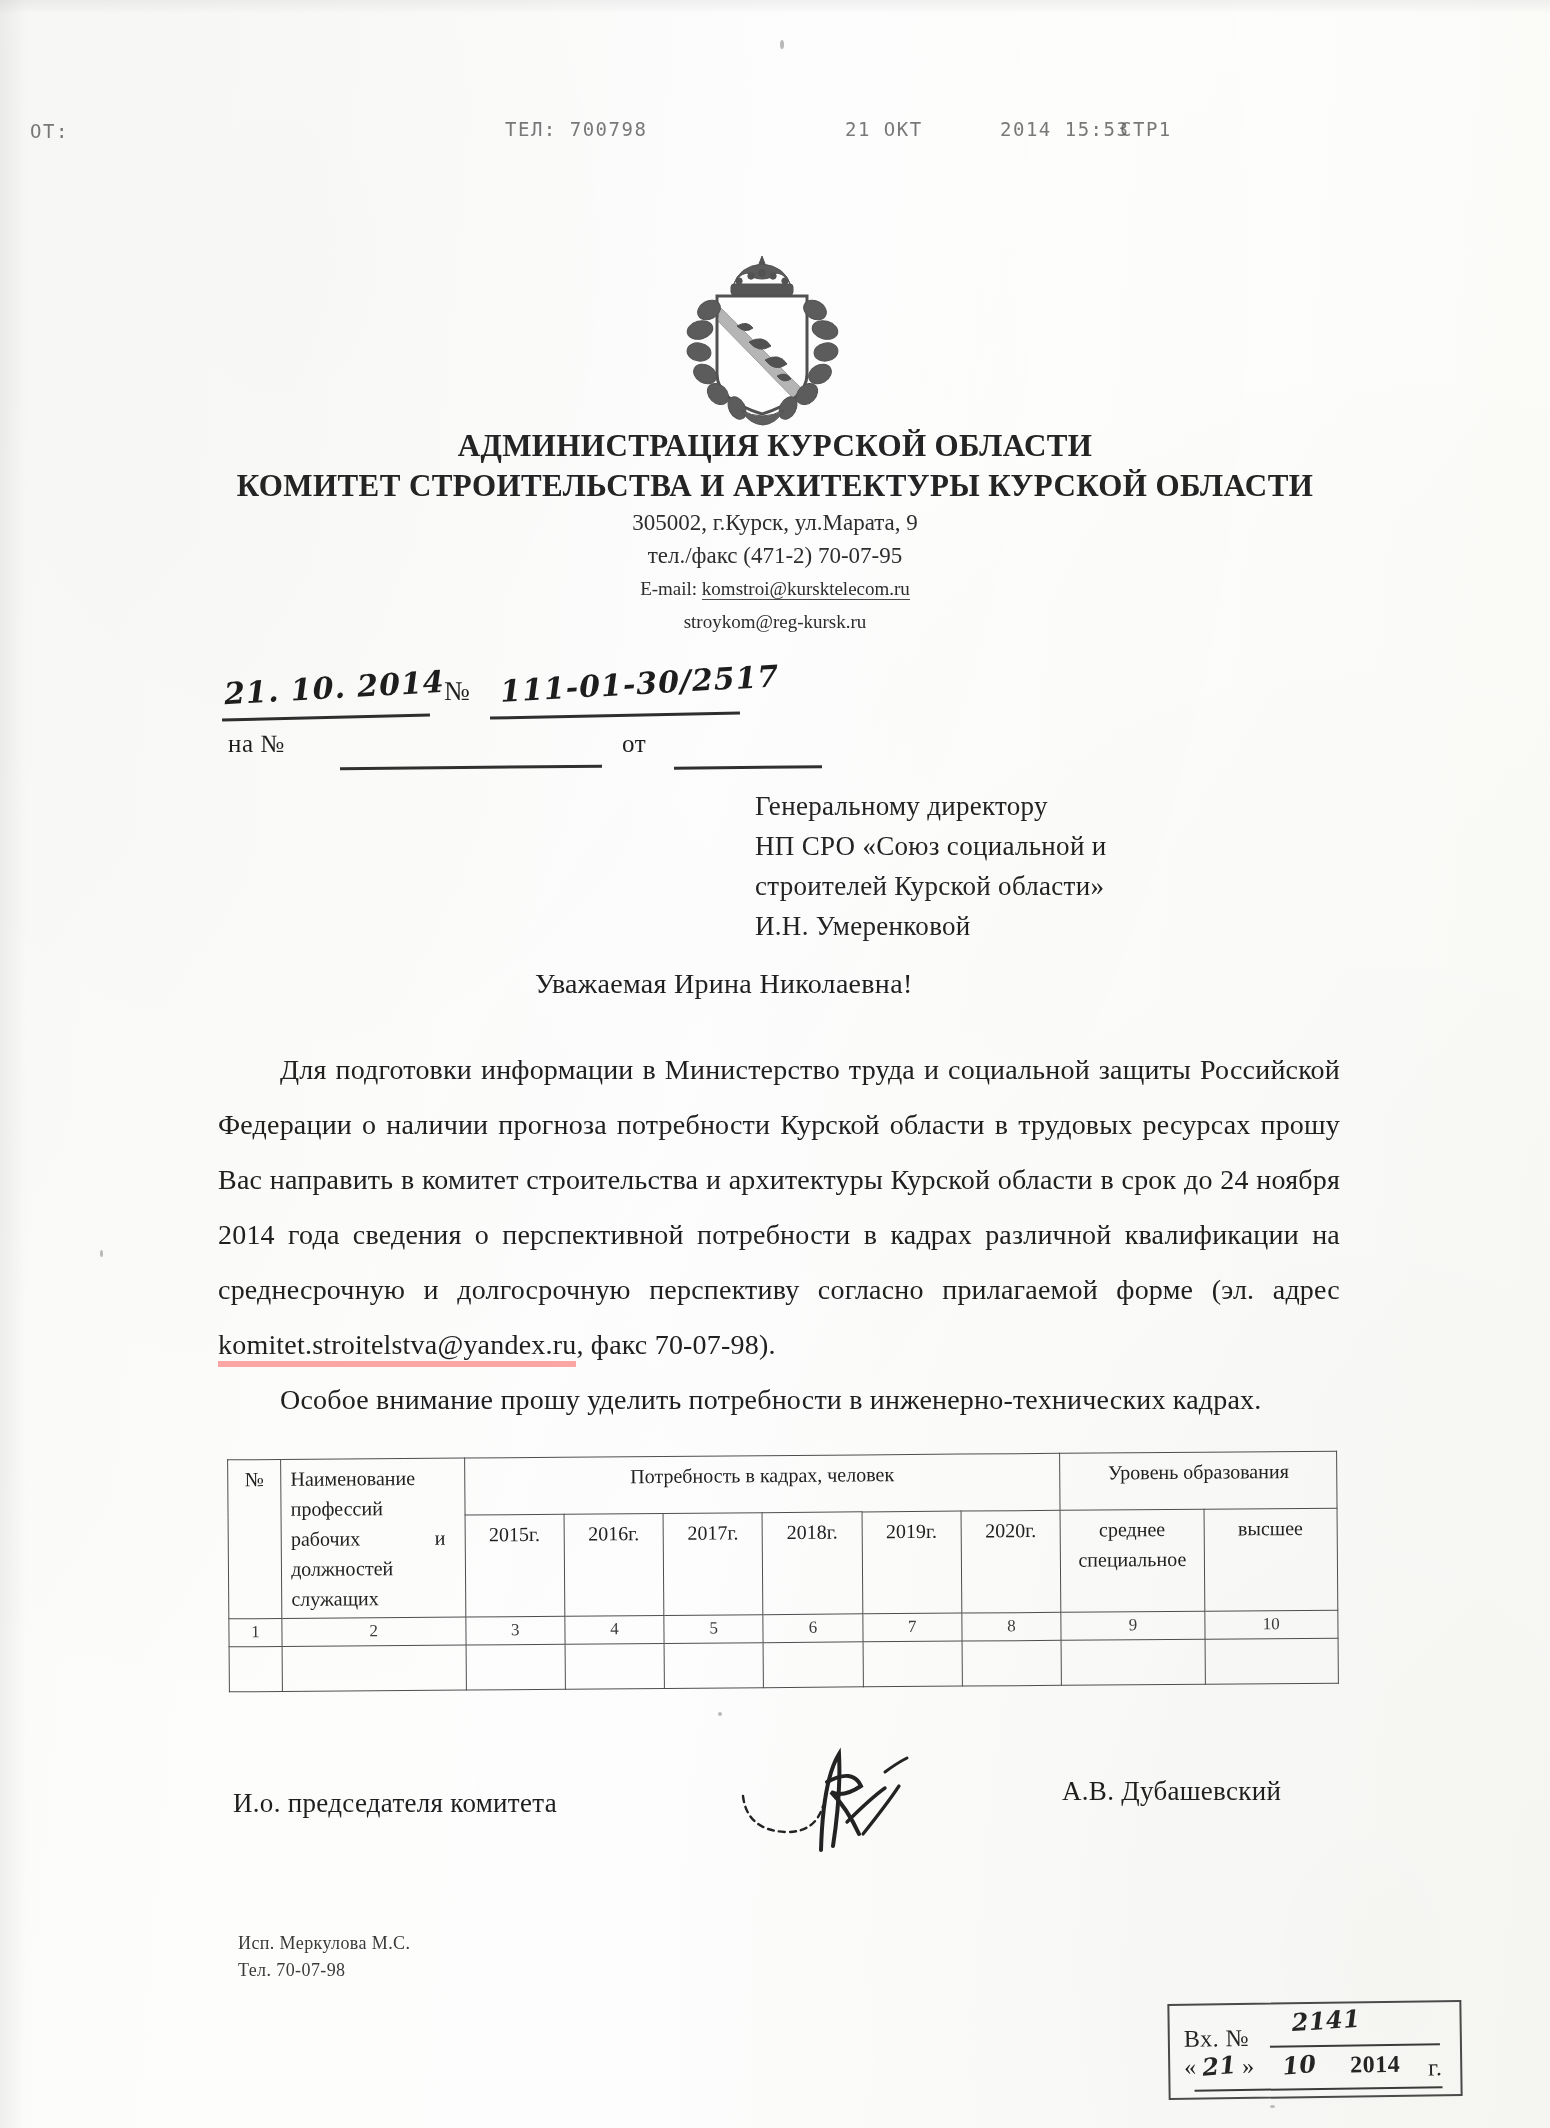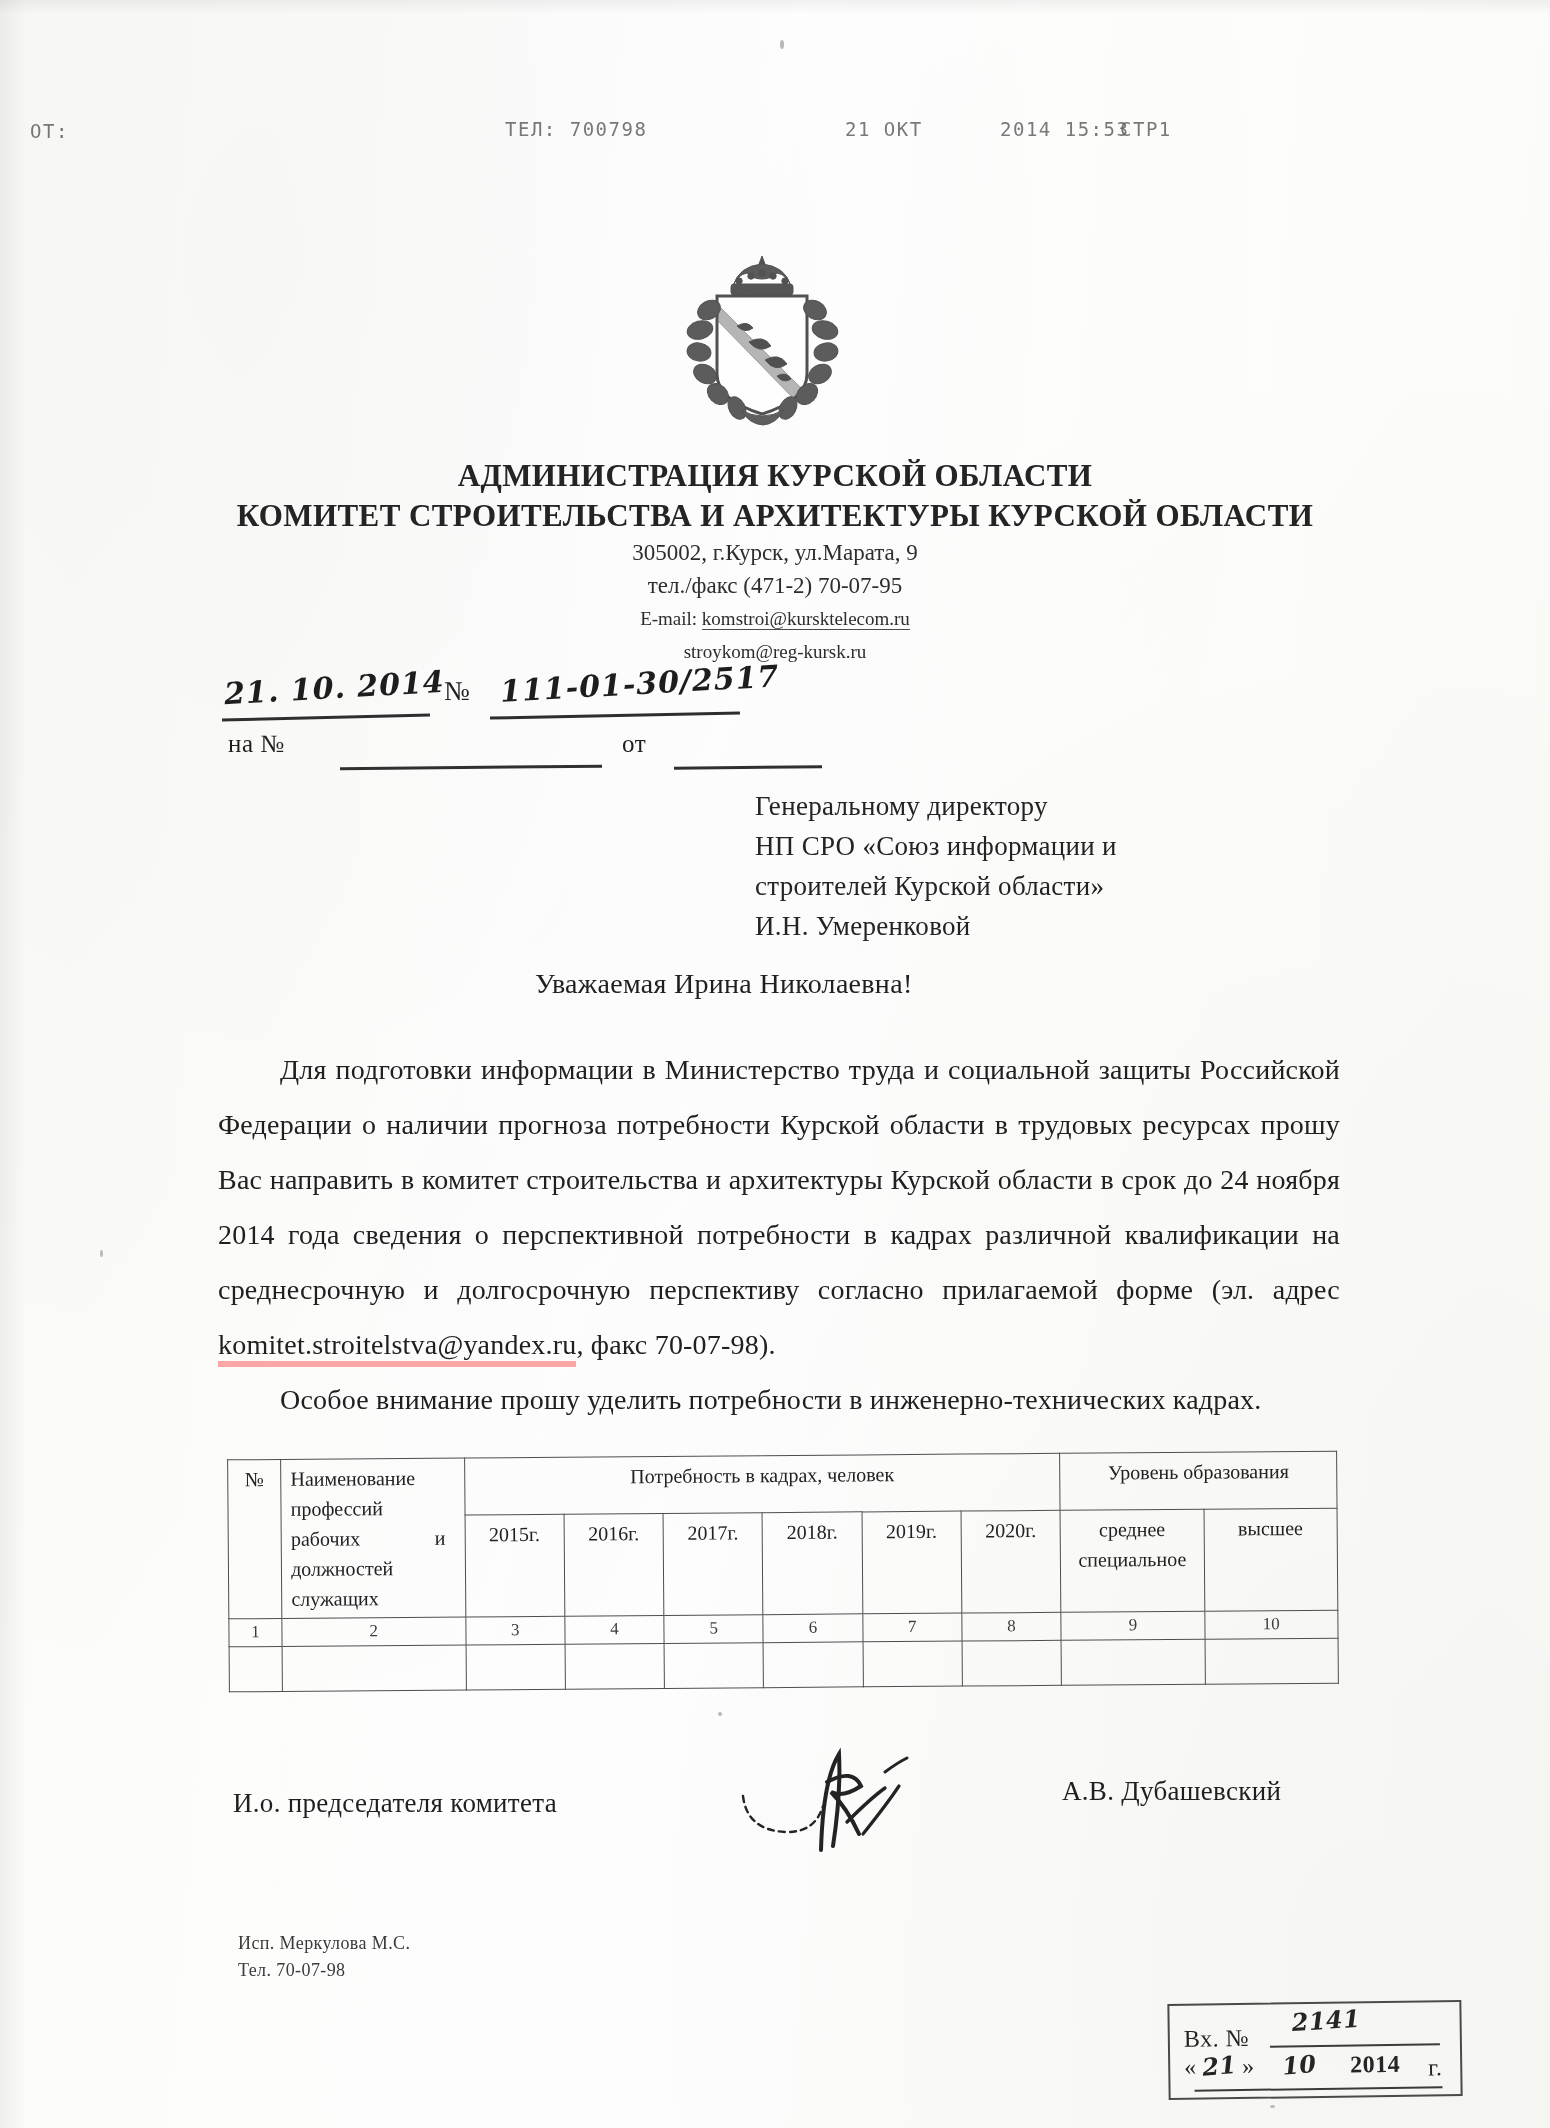--- a/index.html
+++ b/index.html
@@ -73,21 +73,21 @@
     left: 645px;
     top: 248px;
     width: 235px;
     height: 180px;
     opacity: .88;
   }
 
   
   #letterhead {
     position: absolute;
-    top: 456px;
+    top: 426px;
     left: 180px;
     width: 1190px;
     text-align: center;
   }
   .lh-line1, .lh-line2 {
     font-weight: bold;
     letter-spacing: .4px;
     color: #242424;
   }
   .lh-line1 { font-size: 31px; line-height: 40px; }
@@ -429,21 +429,21 @@
     <span id="ref-no-value" class="hand">111-01-30/2517</span>
     <div id="ref-no-rule"></div>
     <span id="ref-on-label">на №</span>
     <div id="ref-on-rule"></div>
     <span id="ref-from-label">от</span>
     <div id="ref-from-rule"></div>
   </div>
 
   <div id="addressee">
     <div>Генеральному директору</div>
-    <div>НП СРО «Союз информации и</div>
+    <div>НП СРО «Союз социальной и</div>
     <div>строителей Курской области»</div>
     <div>И.Н. Умеренковой</div>
   </div>
 
   <div id="greeting">Уважаемая Ирина Николаевна!</div>
 
   <div id="body-text">
     <p><span>Для подготовки информации в Министерство труда и социальной защиты Российской Федерации о наличии прогноза потребности Курской области в трудовых ресурсах прошу Вас направить в комитет строительства и архитектуры Курской области в срок до 24 ноября 2014 года сведения о перспективной потребности в кадрах различной квалификации на среднесрочную и долгосрочную перспективу согласно прилагаемой форме (эл. адрес </span><span class="mail-u">komitet.stroitelstva@yandex.ru</span><span>, факс 70-07-98).</span></p>
     <p>Особое внимание прошу уделить потребности в инженерно-технических кадрах.</p>
   </div>

